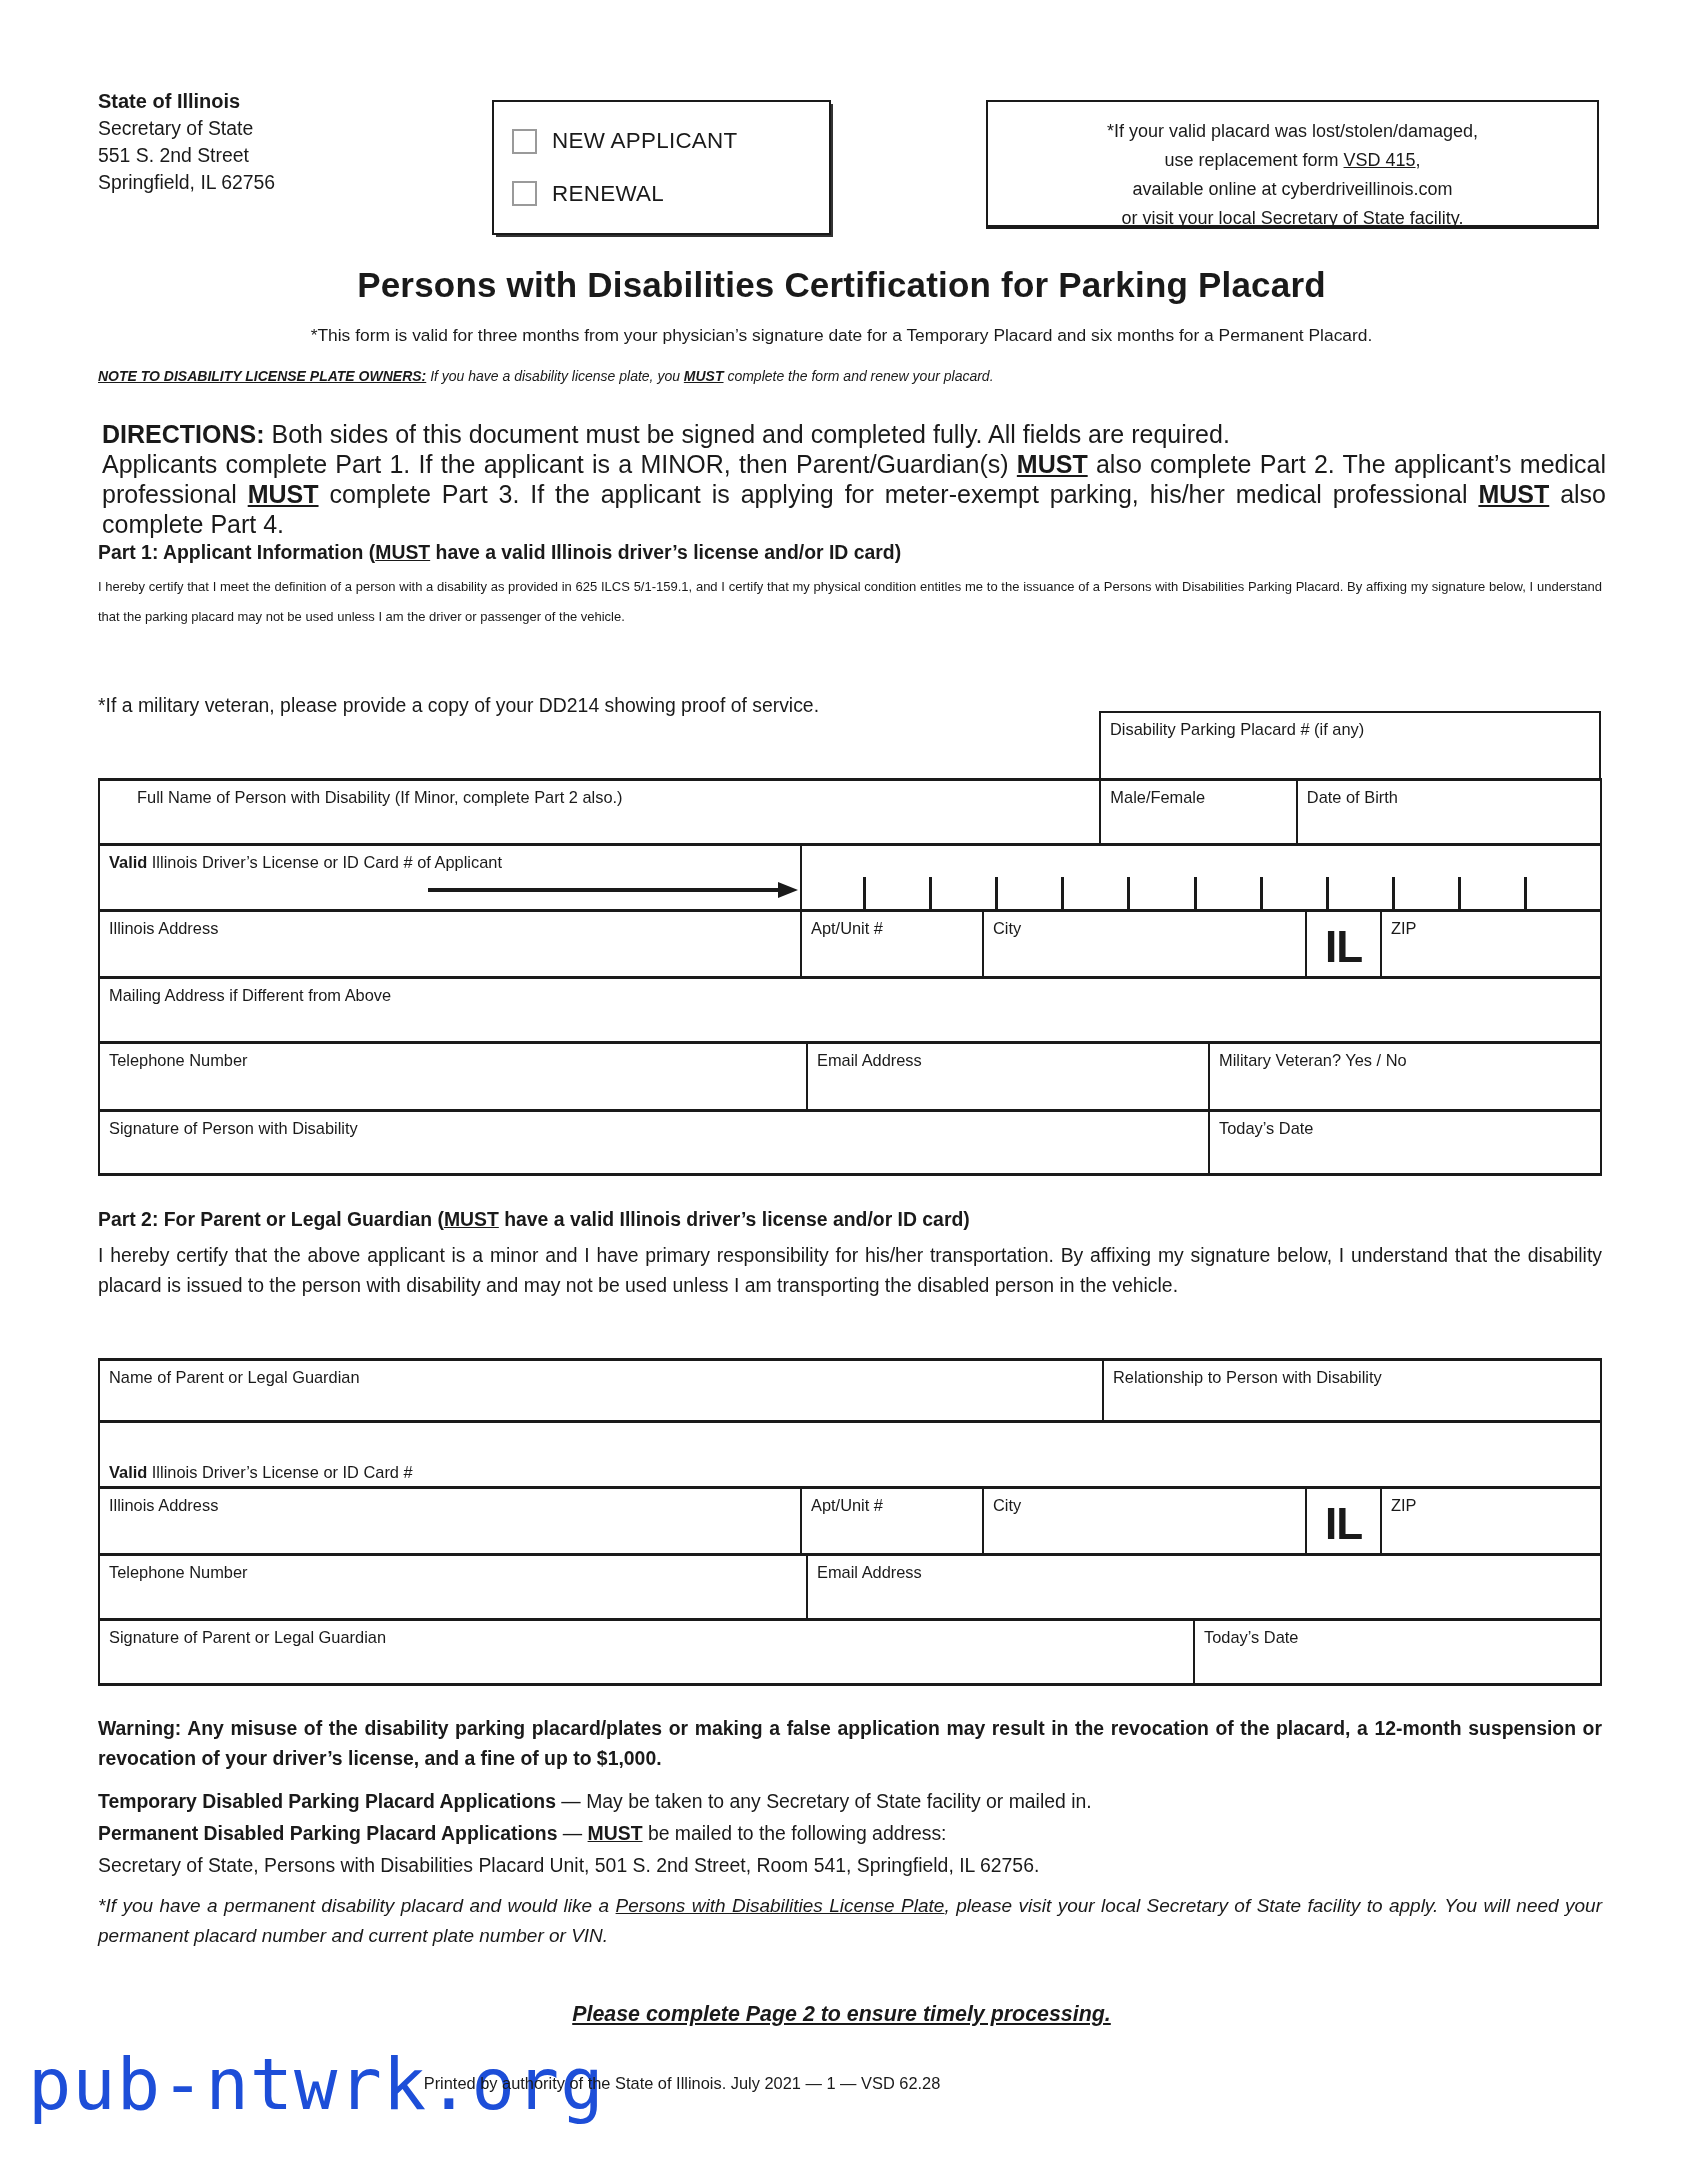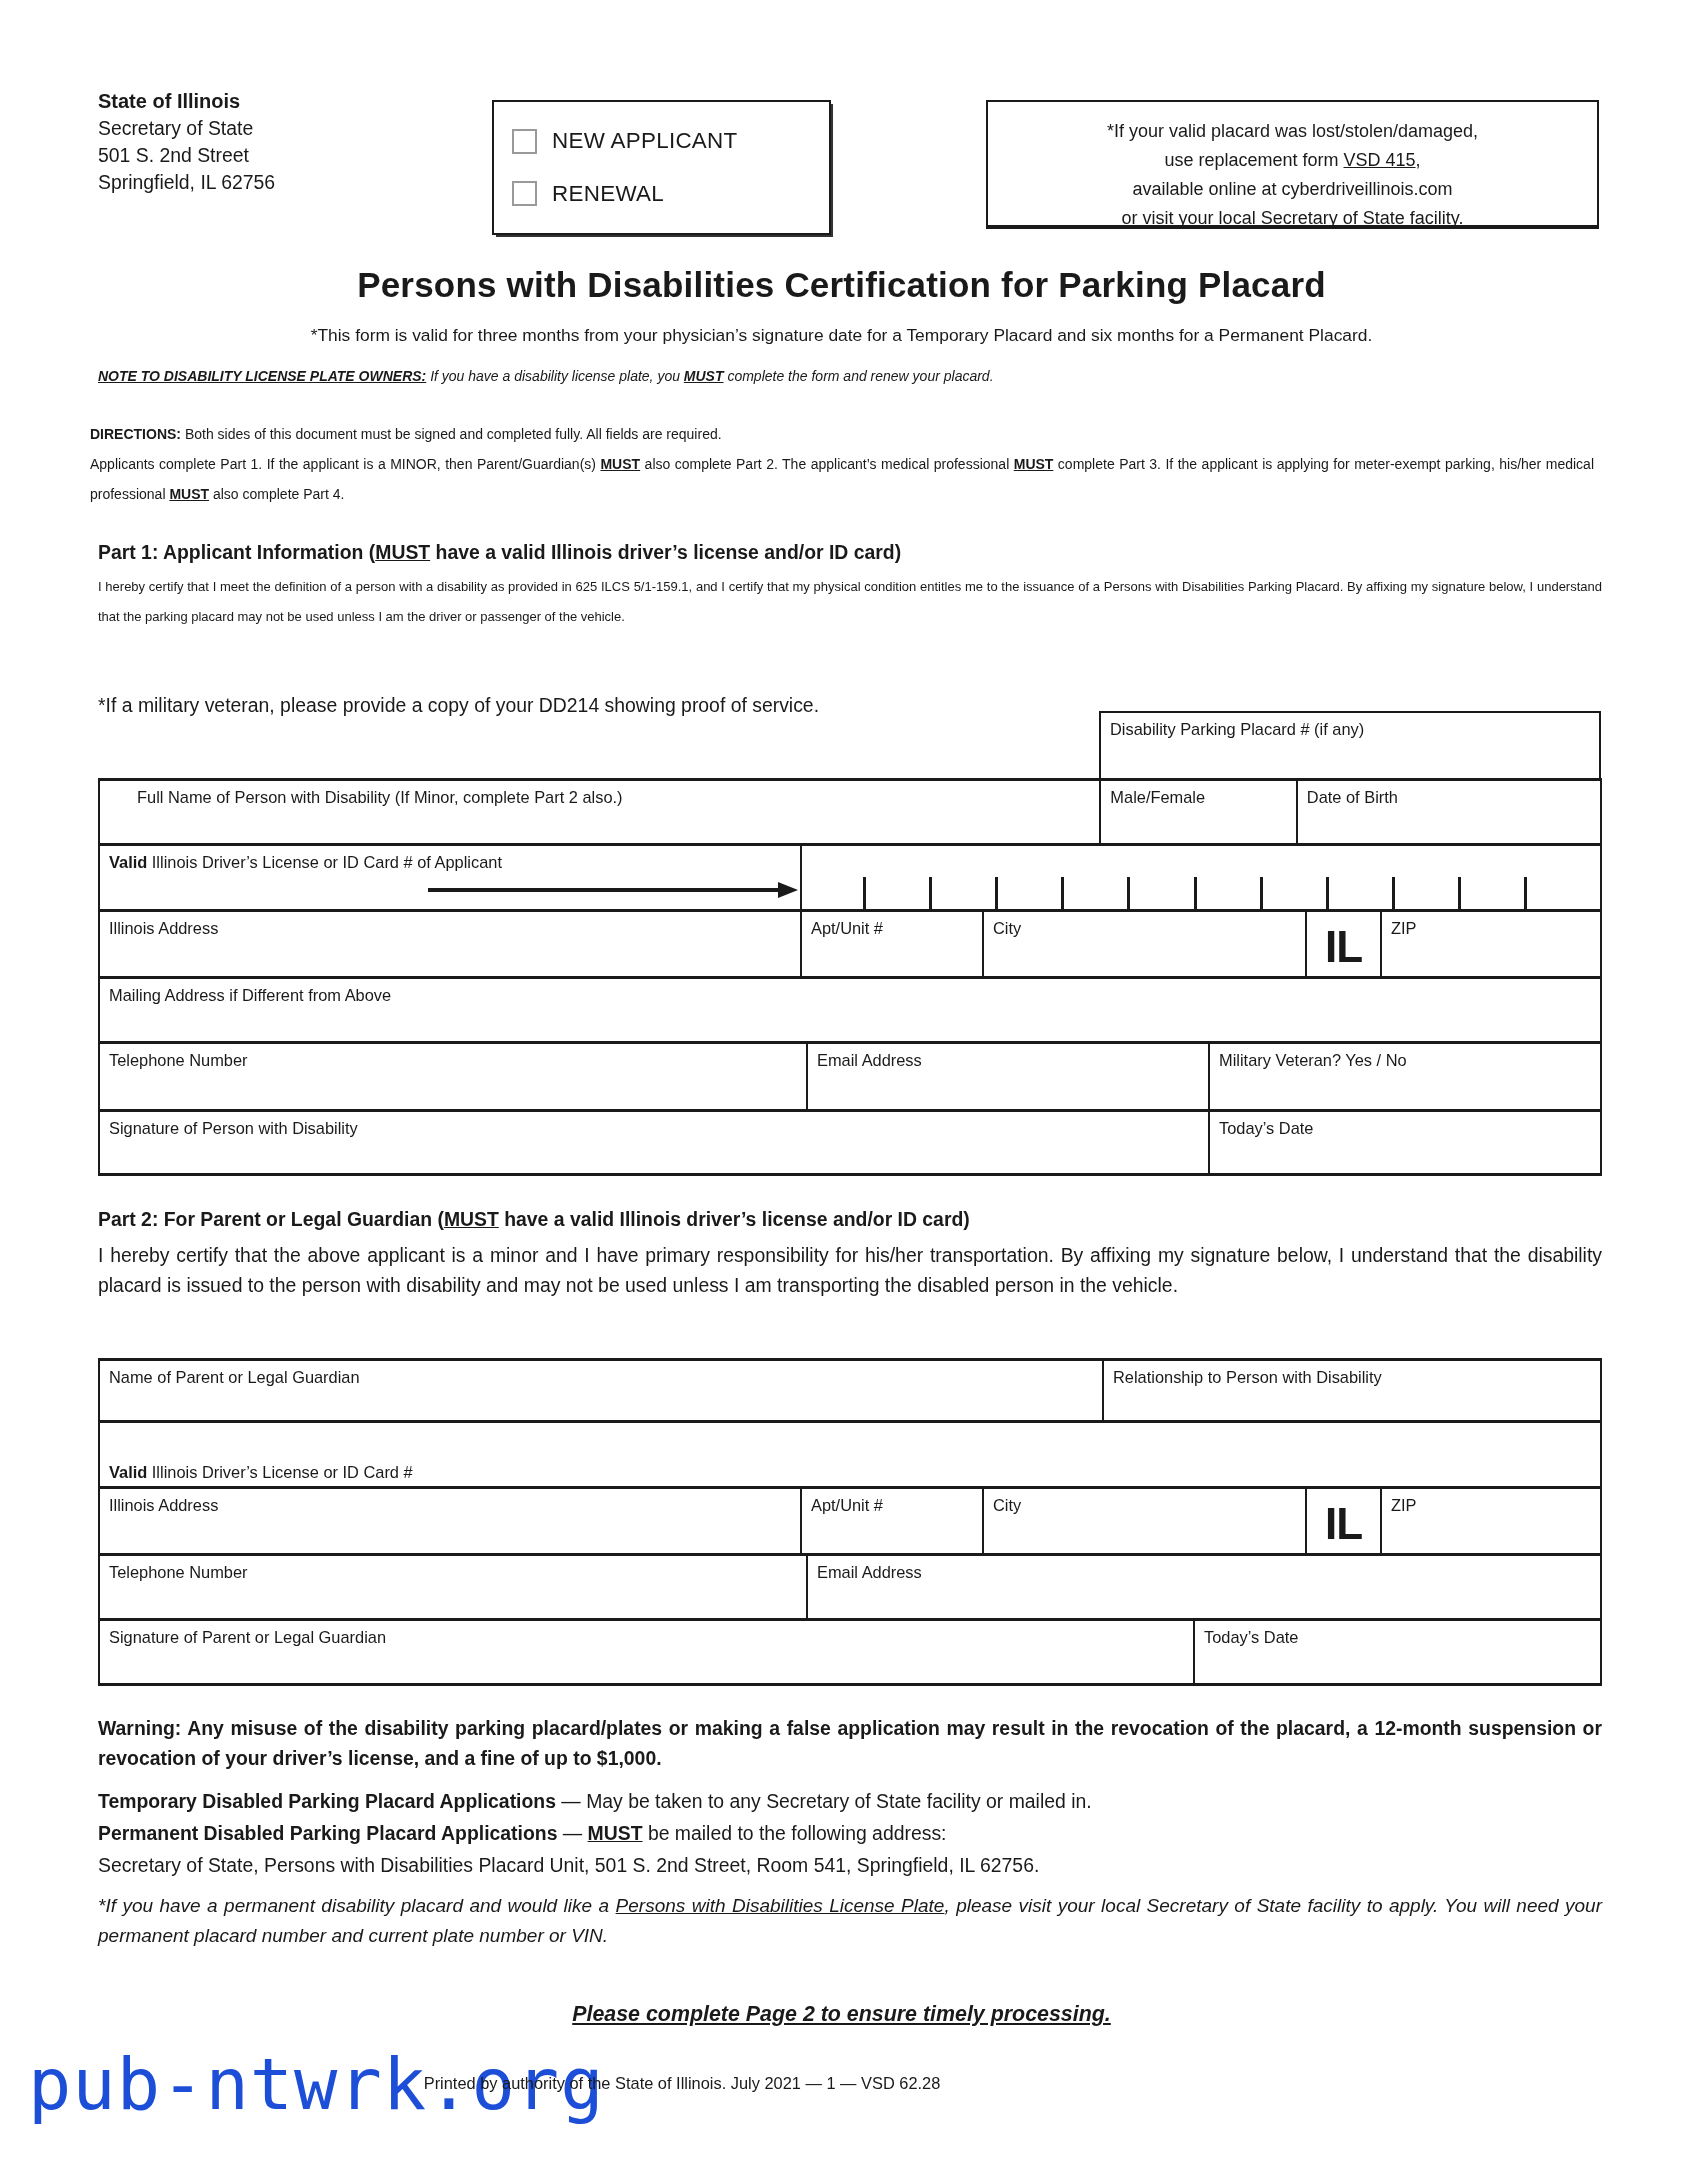--- a/index.html
+++ b/index.html
@@ -18,21 +18,21 @@
   .cb{width:21px;height:21px;border:2px solid #9a9a9a;background:#fff;flex:0 0 auto;}
 
   .notice{left:986px;top:100px;width:613px;height:129px;border:2px solid #1a1a1a;
           border-bottom-width:4px;box-sizing:border-box;text-align:center;
           font-size:18px;line-height:29px;padding-top:15px;}
 
   .title{left:0;top:265px;width:1683px;text-align:center;font-size:35px;font-weight:bold;letter-spacing:0.2px;}
   .subtitle{left:0;top:325px;width:1683px;text-align:center;font-size:17.4px;}
   .noteline{left:98px;top:368px;width:1504px;font-size:14px;}
 
-  .directions{left:90px;top:419px;width:1504px;font-size:14px;line-height:30px;}
+  .directions{left:102px;top:419px;width:1504px;font-size:25px;line-height:30px;}
   .just{text-align:justify;}
 
   .p1head{left:98px;top:541px;width:1504px;font-size:19.4px;font-weight:bold;}
   .p1body{left:98px;top:572px;width:1504px;font-size:13px;line-height:30px;}
   .vetnote{left:98px;top:694px;width:995px;font-size:19.4px;}
 
   
   .placardbox{left:1099px;top:711px;width:502px;height:67px;border:2px solid #1a1a1a;
               border-bottom:none;box-sizing:border-box;}
   .cell-label{display:block;padding:6px 9px 0 9px;font-size:16.4px;line-height:20px;}
@@ -67,21 +67,21 @@
              font-size:72px;color:#1d4ed8;letter-spacing:1px;z-index:1;white-space:nowrap;}
 </style>
 </head>
 <body>
 
 <div class="page">
 
   <div class="abs agency">
     <div class="l1">State of Illinois</div>
     <div>Secretary of State</div>
-    <div>501 S. 2nd Street</div>
+    <div>551 S. 2nd Street</div>
     <div>Springfield, IL 62756</div>
   </div>
 
   <div class="abs apptype">
     <div class="cbrow">
       <span class="cb"></span>
       <span>NEW APPLICANT</span>
     </div>
     <div class="cbrow">
       <span class="cb"></span>

